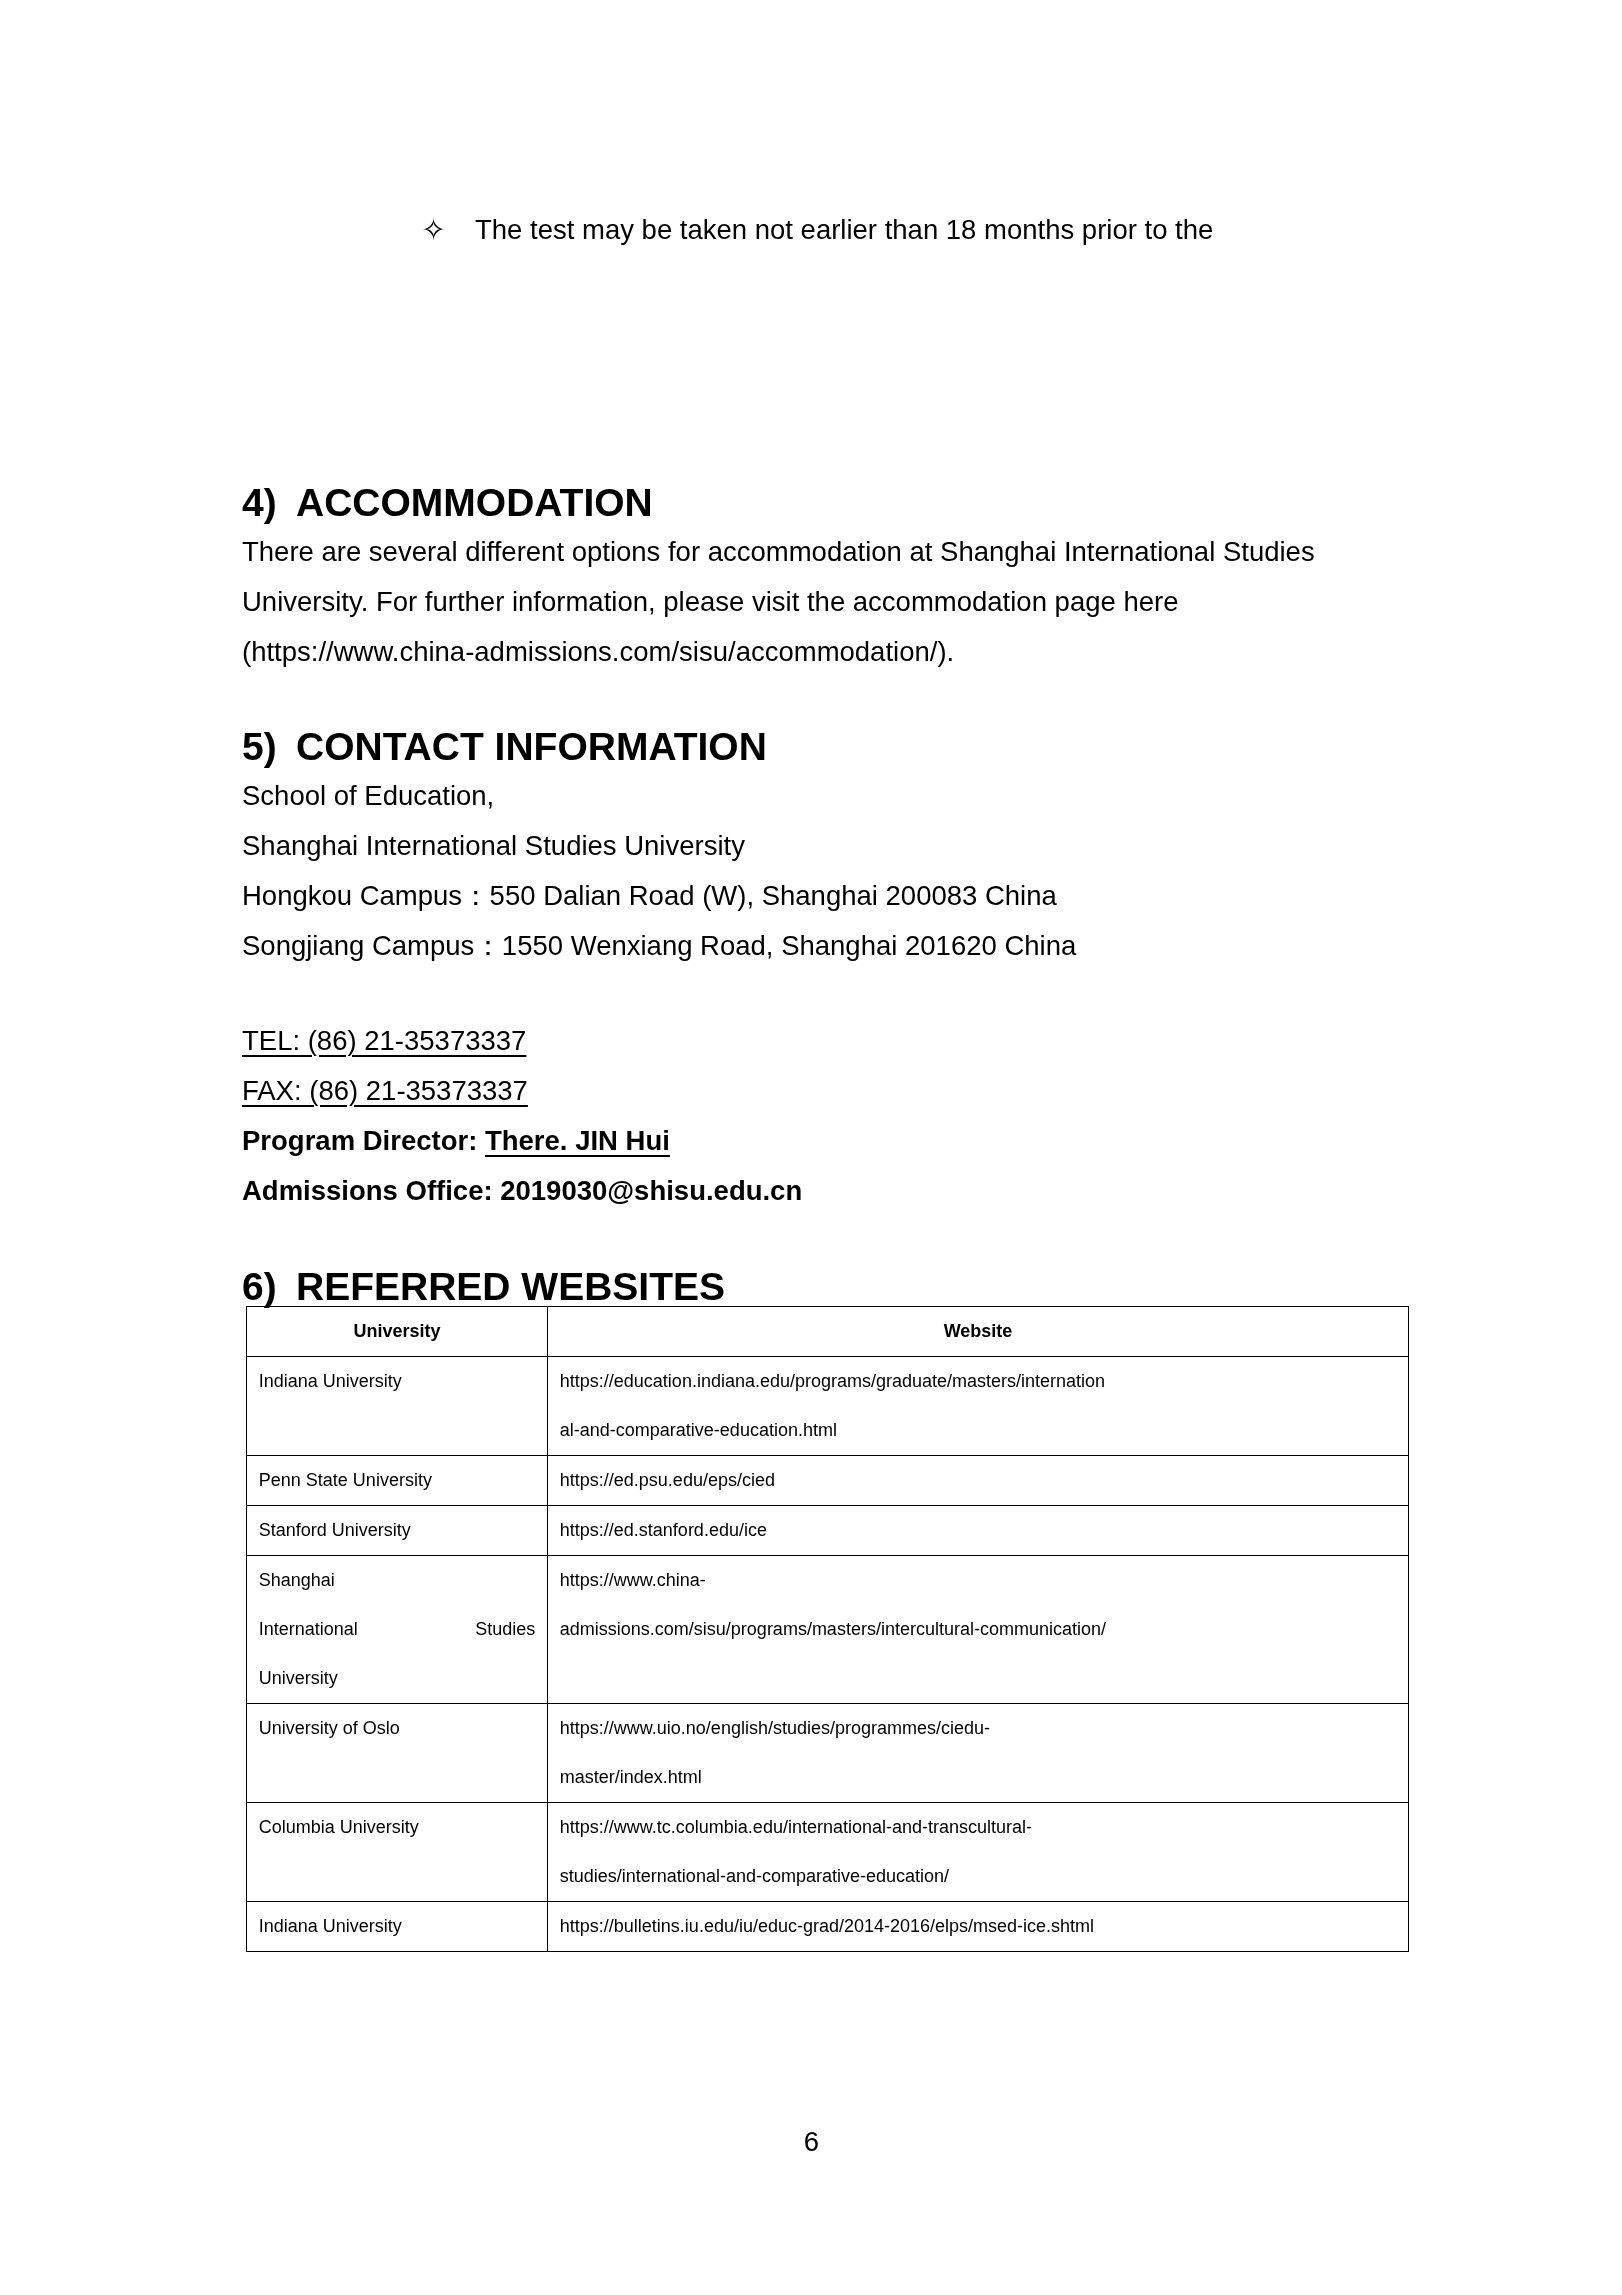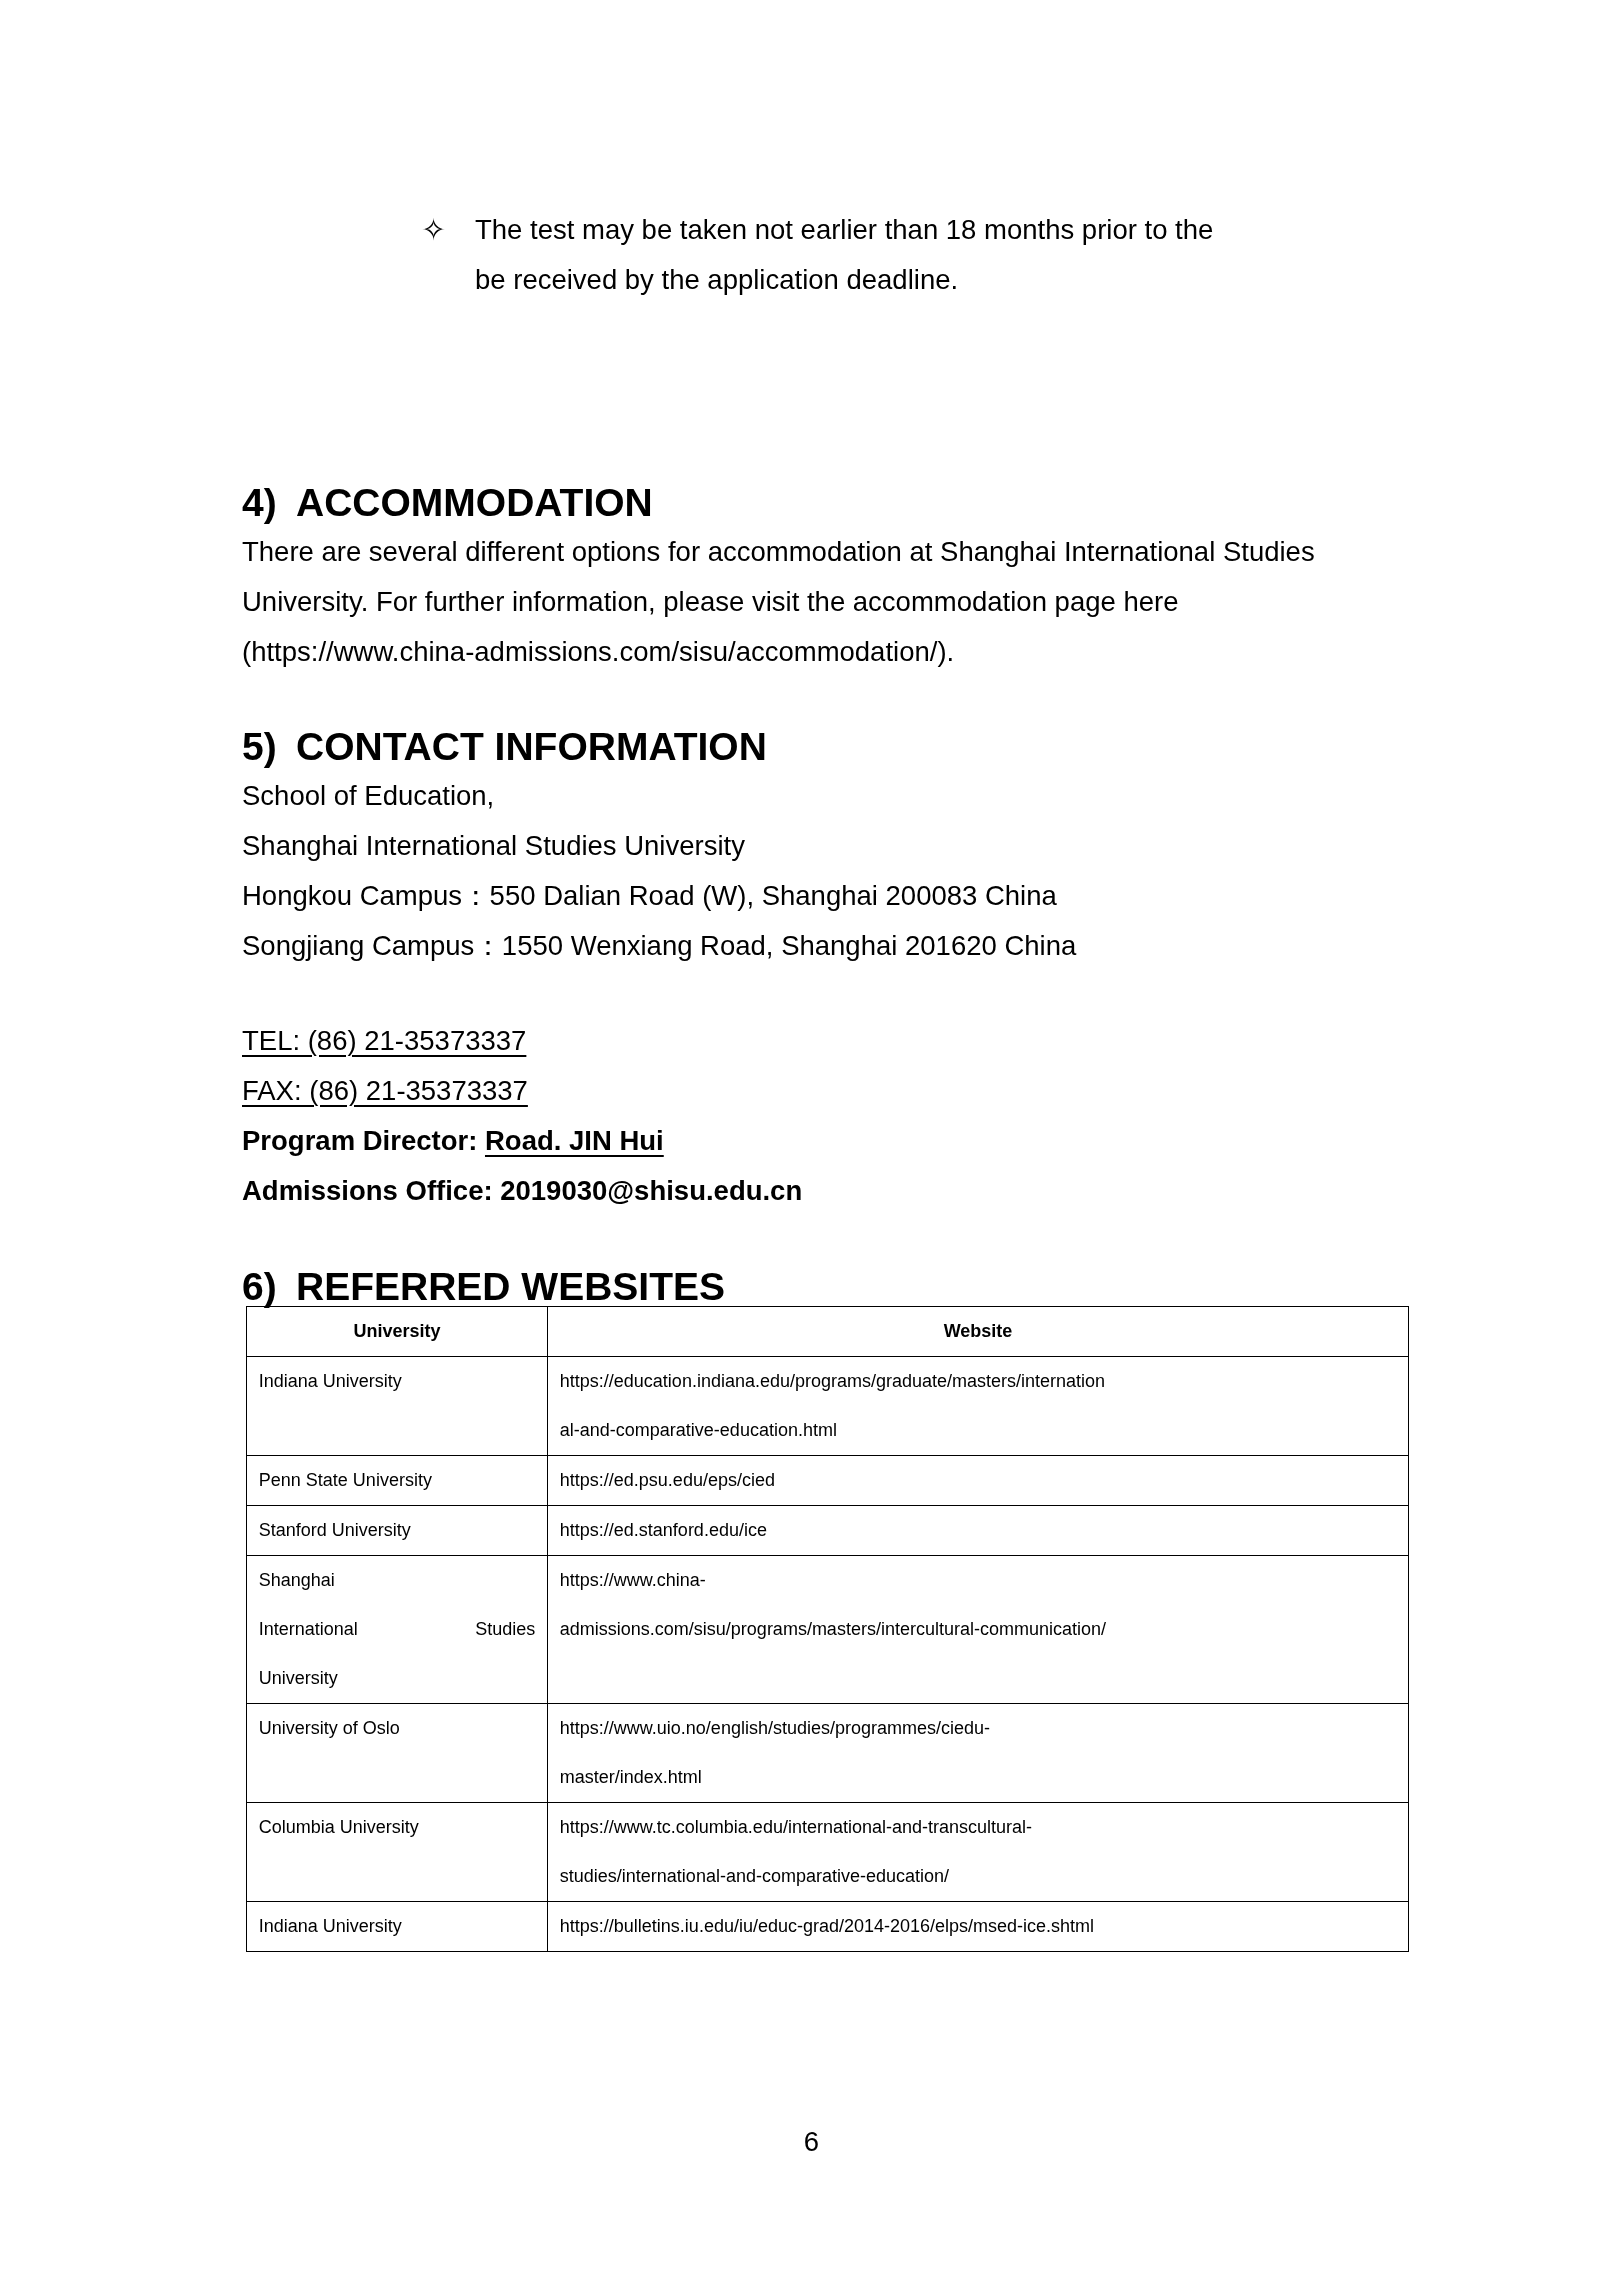--- a/index.html
+++ b/index.html
@@ -83,21 +83,20 @@
 </style>
 </head>
 <body>
 
 <div class="page">
 
   <div class="bullet-item">
     <span class="bullet-glyph">✧</span>
     <div>
       <div class="line">The test may be taken not earlier than 18 months prior to the</div>
-      <div class="line">be received by the application deadline.</div>
     </div>
   </div>
 
   <div class="heading" style="top:478px">
     <span class="h-num">4)</span><span>ACCOMMODATION</span>
   </div>
   <div class="block" style="top:527px">
     <div class="line">There are several different options for accommodation at Shanghai International Studies</div>
     <div class="line">University. For further information, please visit the accommodation page here</div>
     <div class="line">(https://www.china-admissions.com/sisu/accommodation/).</div>
@@ -108,21 +107,21 @@
   </div>
   <div class="block" style="top:771px">
     <div class="line">School of Education,</div>
     <div class="line">Shanghai International Studies University</div>
     <div class="line">Hongkou Campus：550 Dalian Road (W), Shanghai 200083 China</div>
     <div class="line">Songjiang Campus：1550 Wenxiang Road, Shanghai 201620 China</div>
   </div>
   <div class="block" style="top:1016px">
     <div class="line"><span class="underline">TEL: (86) 21-35373337</span></div>
     <div class="line"><span class="underline">FAX: (86) 21-35373337</span></div>
-    <div class="line bold"><span>Program Director: </span><span class="underline">Road. JIN Hui</span></div>
+    <div class="line bold"><span>Program Director: </span><span class="underline">There. JIN Hui</span></div>
     <div class="line bold">Admissions Office: 2019030@shisu.edu.cn</div>
   </div>
 
   <div class="heading" style="top:1262px">
     <span class="h-num">6)</span><span>REFERRED WEBSITES</span>
   </div>
 
   <table class="sites">
     <colgroup>
         <col class="col-uni">

